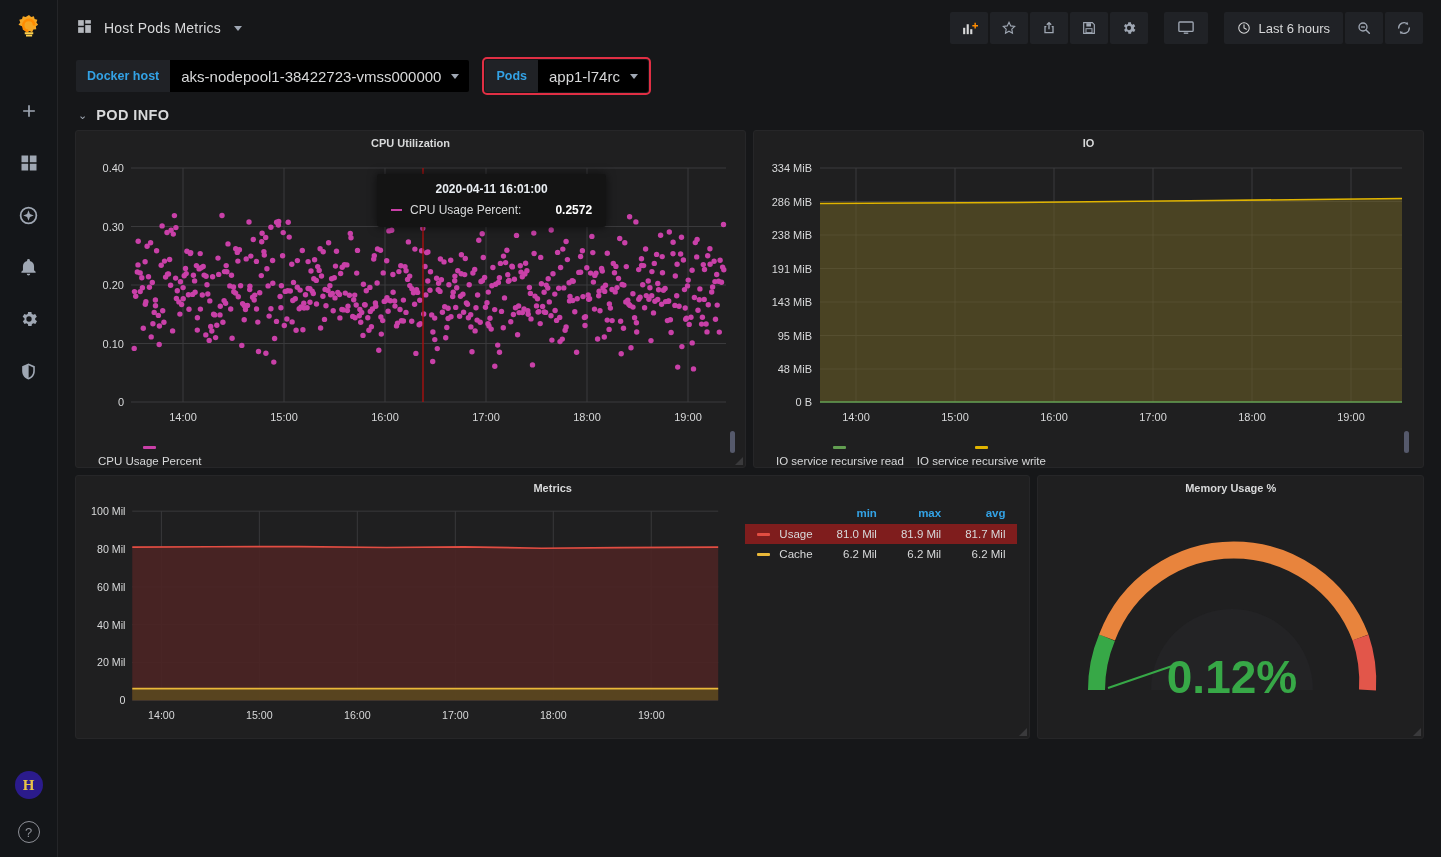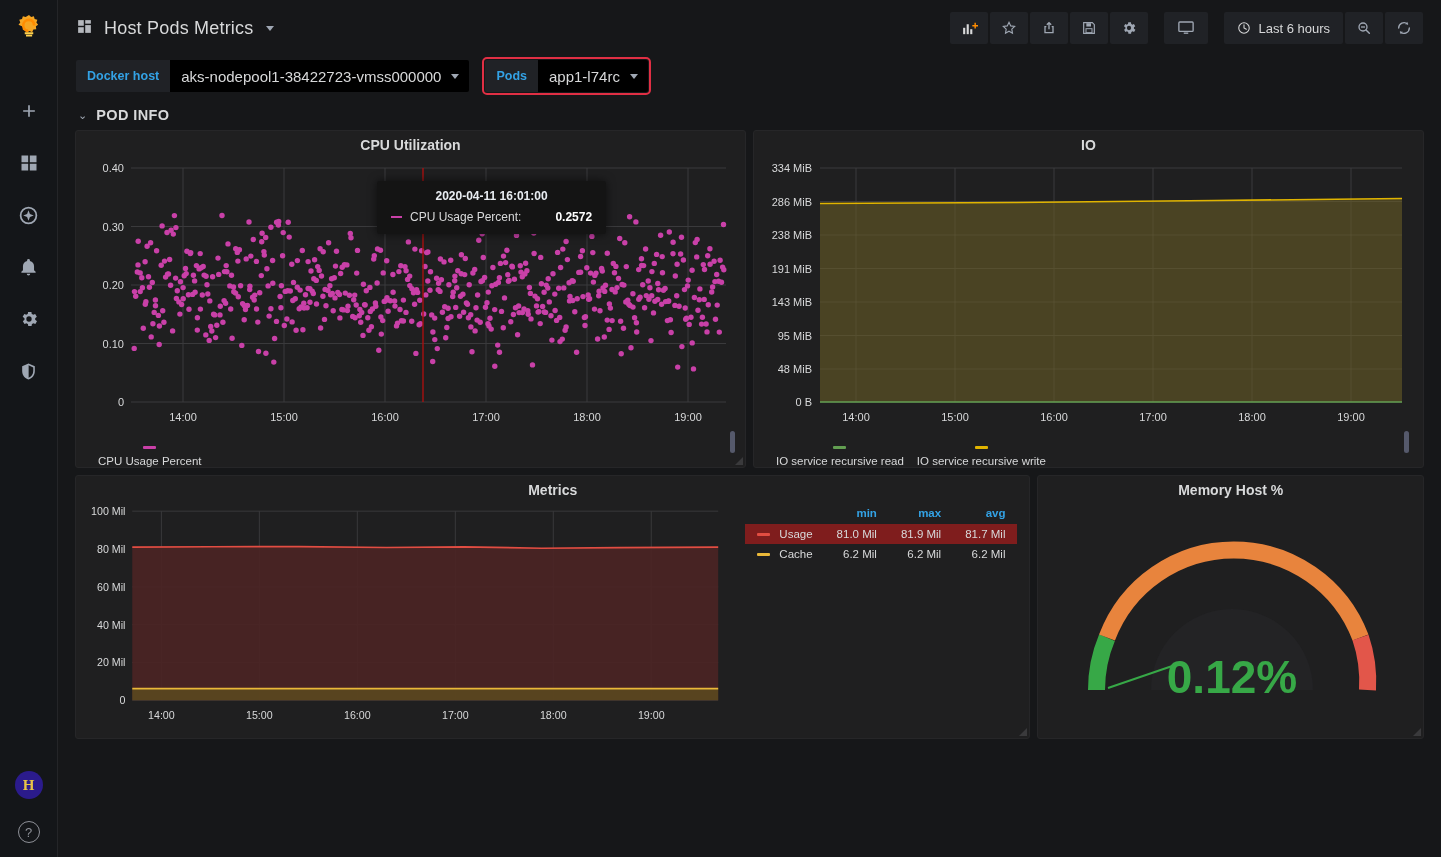--- a/index.html
+++ b/index.html
@@ -48,21 +48,21 @@
   .main { flex: 1; height: 857px; position: relative; background: #161719; overflow: hidden; }
 
   
   .topnav {
     height: 56px; display: flex; align-items: center;
     padding: 0 18px 0 18px;
     background: #161719;
   }
   .dash-title-wrap { display: flex; align-items: center; gap: 11px; cursor: pointer; }
   .dash-grid-icon { display: block; }
-  .dash-title { font-size: 18px; color: #d8d9da; letter-spacing: .2px; }
+  .dash-title { font-size: 14px; color: #d8d9da; letter-spacing: .2px; }
   .caret-down {
     width: 0; height: 0;
     border-left: 4px solid transparent; border-right: 4px solid transparent;
     border-top: 5px solid #9fa7b3;
     margin-left: 2px;
   }
   .topnav-right { margin-left: auto; display: flex; align-items: center; gap: 2px; }
   .tb-group { display: flex; gap: 2px; }
   .tb-btn {
     height: 32px; min-width: 38px;
@@ -101,21 +101,21 @@
   .grid { padding: 0 4px 0 4px; }
   .grid-row { display: flex; gap: 7px; padding: 0 13px 7px 13px; }
   .panel {
     background: #1f1f20;
     border: 1px solid #262628;
     border-radius: 3px;
     position: relative;
     overflow: hidden;
   }
   .panel-title {
-    text-align: center; font-size: 14px; font-weight: bold; color: #d8d9da;
+    text-align: center; font-size: 11px; font-weight: bold; color: #d8d9da;
     padding-top: 6px; height: 22px;
   }
   .resize-handle {
     position: absolute; right: 1px; bottom: 1px; width: 11px; height: 11px;
     cursor: nwse-resize;
   }
   .resize-handle::after {
     content: ""; position: absolute; right: 1px; bottom: 1px;
     width: 0; height: 0;
     border-left: 8px solid transparent; border-bottom: 8px solid #3a3a3c;
@@ -996,21 +996,21 @@
           <div class="legend">
             <span class="legend-item">
               <span class="legend-dash" style="background:#c940a8"></span>
               <span>CPU Usage Percent</span>
             </span>
           </div>
           <div class="scroll-pip" style="right:10px;bottom:14px"></div>
           <div class="resize-handle"></div>
 
           
-          <div class="tooltip" style="left:301px;top:50px">
+          <div class="tooltip" style="left:301px;top:43px">
             <div class="tt-time">2020-04-11 16:01:00</div>
             <div class="tt-row">
               <span class="tt-dash"></span>
               <span>CPU Usage Percent:</span>
               <span class="tt-val">0.2572</span>
             </div>
           </div>
         </div>
 
         <div class="panel" style="width:677px;height:338px">
@@ -1140,21 +1140,21 @@
                     <td>6.2 Mil</td>
                   </tr>
                 </tbody>
               </table>
             </div>
           </div>
           <div class="resize-handle"></div>
         </div>
 
         <div class="panel" style="width:390px;height:264px">
-          <div class="panel-title">Memory Host %</div>
+          <div class="panel-title">Memory Usage %</div>
           <svg width="388" height="236" viewBox="0 0 388 236">
 
             <path d="M113,192 A81,81 0 0 1 275,192 Z" fill="#232325"></path>
 
             <g fill="none" stroke-width="17" stroke-linecap="butt">
               <path d="M58.5,192 A135.5,135.5 0 0 1 69,139.6" stroke="#37a847"></path>
               <path d="M69,139.6 A135.5,135.5 0 0 1 322.5,139.6" stroke="#e8843d"></path>
               <path d="M322.5,139.6 A135.5,135.5 0 0 1 329.5,192" stroke="#e2564a"></path>
             </g>
 

